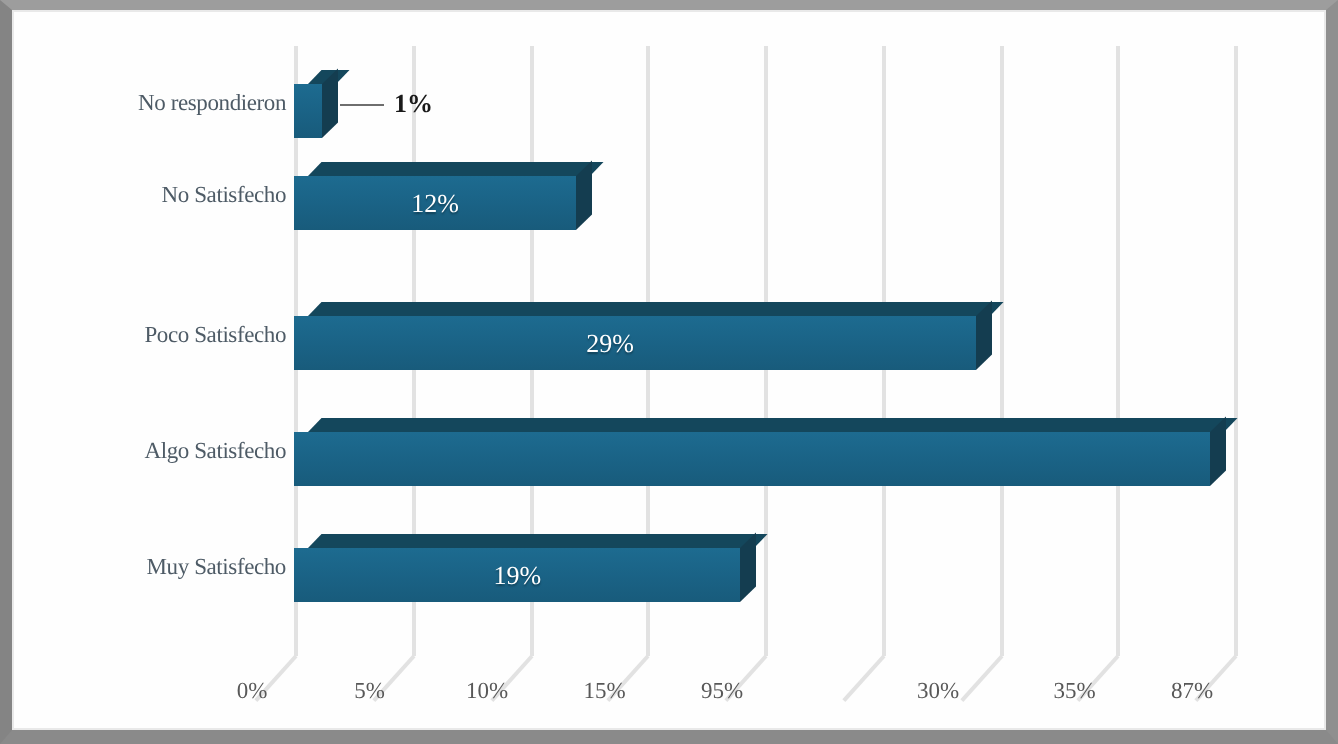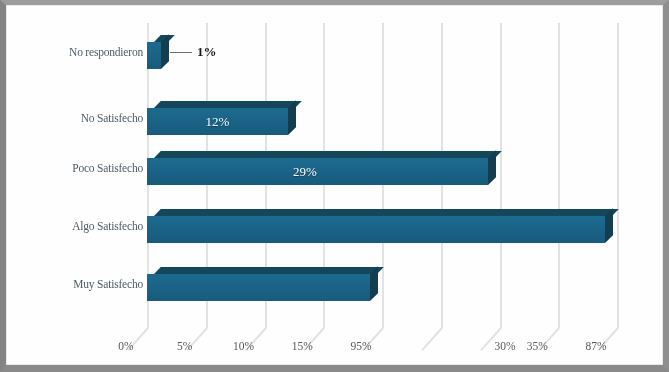--- a/index.html
+++ b/index.html
@@ -175,21 +175,21 @@
         <div class="cat-row" style="top: 18px;">
           <div class="cat-label">No respondieron</div>
           <div class="bar-wrap" style="width: 22px;">
             <div class="bar-top" style="width: 14px;"></div>
             <div class="bar-front" style="width: 14px;"></div>
             <div class="bar-side" style="left: 14px; top: 7px;"></div>
           </div>
           <div class="leader-line" style="left: 164px; top: 50%; width: 22px;"></div>
           <div class="outside-value" style="left: 191px; top: 50%; transform: translateY(-50%);">1%</div>
         </div>
-        <div class="cat-row" style="top: 84px;">
+        <div class="cat-row" style="top: 64px;">
           <div class="cat-label">No Satisfecho</div>
           <div class="bar-wrap" style="width: 158px; padding-left: 24px;">
             <div class="bar-top" style="width: 141px;"></div>
             <div class="bar-front" style="width: 141px;"></div>
             <div class="bar-side" style="left: 141px; top: 7px;"></div>
             <div class="bar-value" style="left: 0px; width: 141px;">12%</div>
           </div>
         </div>
         <div class="cat-row" style="top: 134px;">
           <div class="cat-label">Poco Satisfecho</div>
@@ -207,30 +207,31 @@
             <div class="bar-front" style="width: 458.25px;"></div>
             <div class="bar-side" style="left: 458.25px; top: 7px;"></div>
           </div>
         </div>
         <div class="cat-row" style="top: 250px;">
           <div class="cat-label">Muy Satisfecho</div>
           <div class="bar-wrap" style="width: 231.25px;">
             <div class="bar-top" style="width: 223.25px;"></div>
             <div class="bar-front" style="width: 223.25px;"></div>
             <div class="bar-side" style="left: 223.25px; top: 7px;"></div>
+            <div class="bar-value" style="left: 0px; width: 223.25px;">19%</div>
           </div>
         </div>
       </div>
 
     <div id="ticks">
         <div class="tick-label" style="left: 100px;">0%</div>
         <div class="tick-label" style="left: 158.75px;">5%</div>
         <div class="tick-label" style="left: 217.5px;">10%</div>
         <div class="tick-label" style="left: 276.25px;">15%</div>
         <div class="tick-label" style="left: 335px;">95%</div>
         <div class="tick-label" style="left: 373px; margin-top: 24px;">25%</div>
-        <div class="tick-label" style="left: 479px; text-align: center;">30%</div>
+        <div class="tick-label" style="left: 443px; text-align: center;">30%</div>
         <div class="tick-label" style="left: 511.25px;">35%</div>
         <div class="tick-label" style="left: 570px;">87%</div>
       </div>
 
   </div>
 </div>
 
 </body></html>

